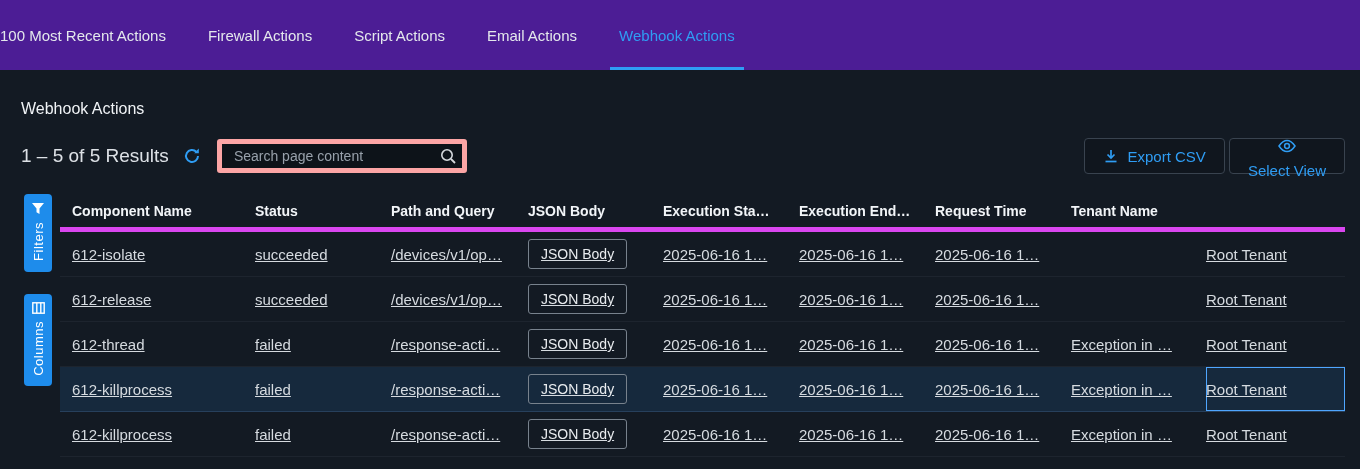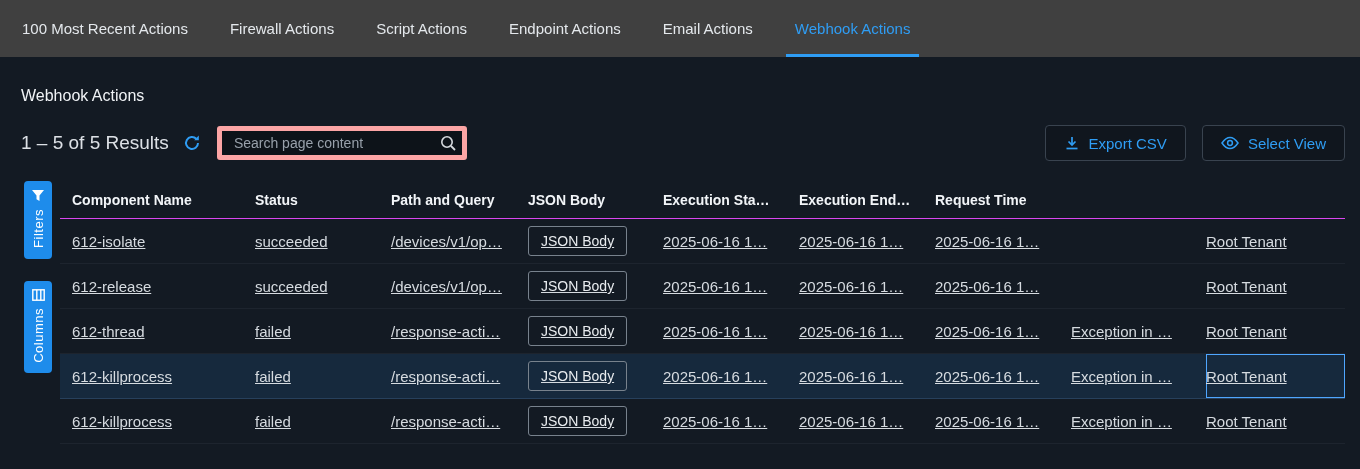--- a/index.html
+++ b/index.html
@@ -6,22 +6,22 @@
   html, body { margin: 0; padding: 0; }
   body {
     width: 1360px; height: 469px; overflow: hidden;
     background: #131a23;
     font-family: "Liberation Sans", sans-serif;
     color: #e6e9ec;
   }
 
   
   .tabbar {
-    height: 57px; background: #404040;
-    display: flex; align-items: stretch; padding-left: 22px;
+    height: 70px; background: #4c1d95;
+    display: flex; align-items: stretch; 
   }
   .tab {
     display: flex; align-items: center; padding: 0 21px;
     font-size: 15px; color: #e4e8ec; cursor: pointer;
     position: relative; white-space: nowrap;
   }
   .tab:first-child { padding-left: 0; }
   .tab.active { color: #2f9df4; }
   .tab.active::after {
     content: ""; position: absolute; left: 12px; right: 12px; bottom: 0;
@@ -49,21 +49,21 @@
   }
   .searchbox input::placeholder { color: #98a1ab; }
   .search-icon { position: absolute; right: 10px; top: 8px; cursor: pointer; }
   .spacer { flex: 1; }
   .tool-btn {
     display: flex; align-items: center; gap: 9px; height: 36px;
     padding: 0 18px; background: #10161e;
     border: 1px solid #39434f; border-radius: 4px;
     color: #2f9df4; font-size: 15px; font-family: inherit; cursor: pointer;
   }
-  .tool-btn + .tool-btn { margin-left: 16px; }
+  .tool-btn + .tool-btn { margin-left: 4px; flex-direction: column; }
 
   
   .content { display: flex; margin-top: 20px; }
   .sidecol {
     width: 60px; display: flex; flex-direction: column;
     align-items: flex-start; padding-left: 24px; gap: 22px; flex: none;
   }
   .vbtn {
     width: 28px; min-height: 78px; background: #1e8ceb;
     border: none; border-radius: 4px; color: #fff;
@@ -76,21 +76,21 @@
   }
 
   
   .grid { flex: 1; margin-right: 15px; font-size: 15px; }
   .thead, .trow {
     display: grid;
     grid-template-columns: 195px 136px 137px 135px 136px 136px 136px 135px 1fr;
     align-items: stretch;
   }
   .thead {
-    height: 38px; border-bottom: 1px solid #d946ef;
+    height: 38px; border-bottom: 5px solid #d946ef;
     color: #f2f5f8; font-weight: 700; font-size: 14px;
   }
   .trow { height: 45px; border-bottom: 1px solid #1d242e; color: #d6dbe0; text-decoration: underline; }
   .trow.selected { background: #16293d; border-bottom-color: #2a4precision; border-bottom: 1px solid #27405c; }
   .th, .td {
     display: flex; align-items: center;
     white-space: nowrap; overflow: hidden; padding-right: 8px; height: 100%;
   }
   .th:first-child, .td:first-child { padding-left: 12px; }
   .td.focused { box-shadow: inset 0 0 0 1px #4fa6ff; }
@@ -100,21 +100,20 @@
     font-family: inherit; cursor: pointer;
   }
 </style>
 </head>
 <body>
 
 <nav class="tabbar">
   <div class="tab">100 Most Recent Actions</div>
   <div class="tab">Firewall Actions</div>
   <div class="tab">Script Actions</div>
-  <div class="tab">Endpoint Actions</div>
   <div class="tab">Email Actions</div>
   <div class="tab active">Webhook Actions</div>
 </nav>
 
 <h1 class="page-title">Webhook Actions</h1>
 
 <div class="toolbar">
   <span class="results">1 – 5 of 5 Results</span>
   <span class="refresh">
     <svg width="18" height="18" viewBox="0 0 18 18">
@@ -177,20 +176,21 @@
 
   <div class="grid">
     <div class="thead">
       <div class="th">Component Name</div>
       <div class="th">Status</div>
       <div class="th">Path and Query</div>
       <div class="th">JSON Body</div>
       <div class="th">Execution Sta…</div>
       <div class="th">Execution End…</div>
       <div class="th">Request Time</div>
+      <div class="th">Tenant Name</div>
     </div>
 
     <div class="trow">
       <div class="td">612-isolate</div>
       <div class="td">succeeded</div>
       <div class="td">/devices/v1/op…</div>
       <div class="td">
         <button class="json-btn">JSON Body</button>
       </div>
       <div class="td">2025-06-16 1…</div>

